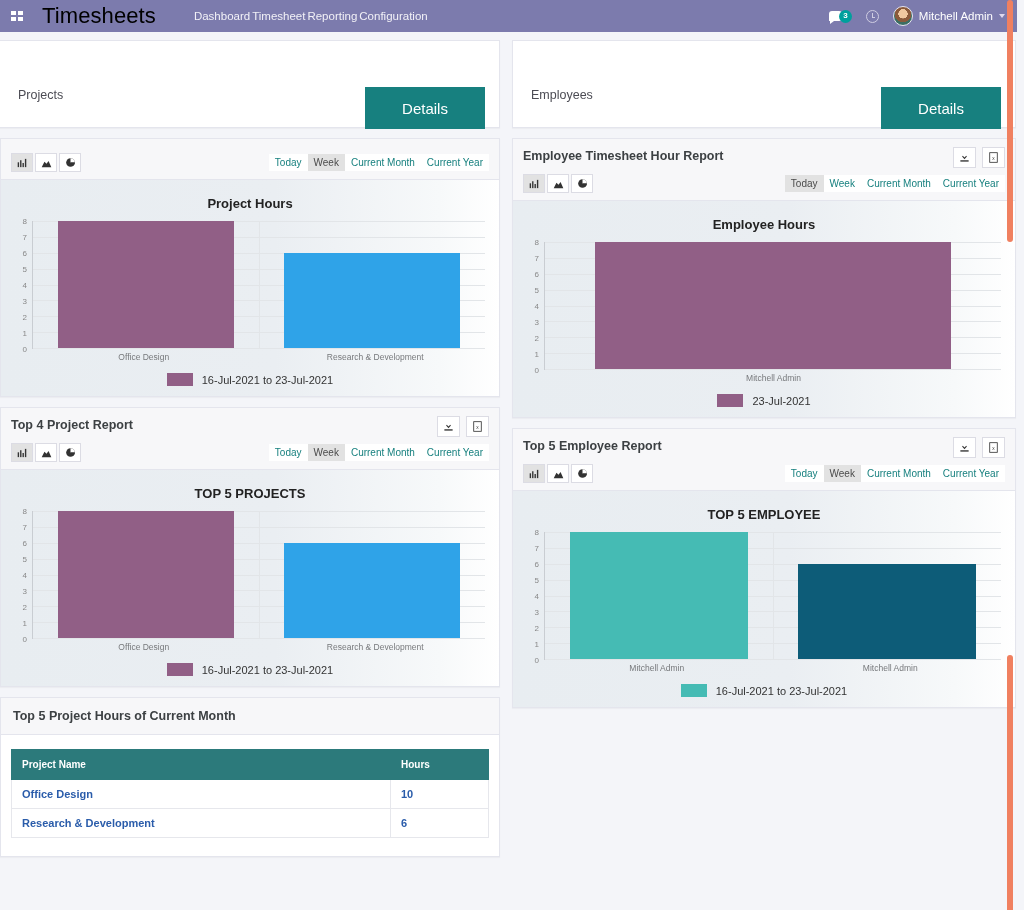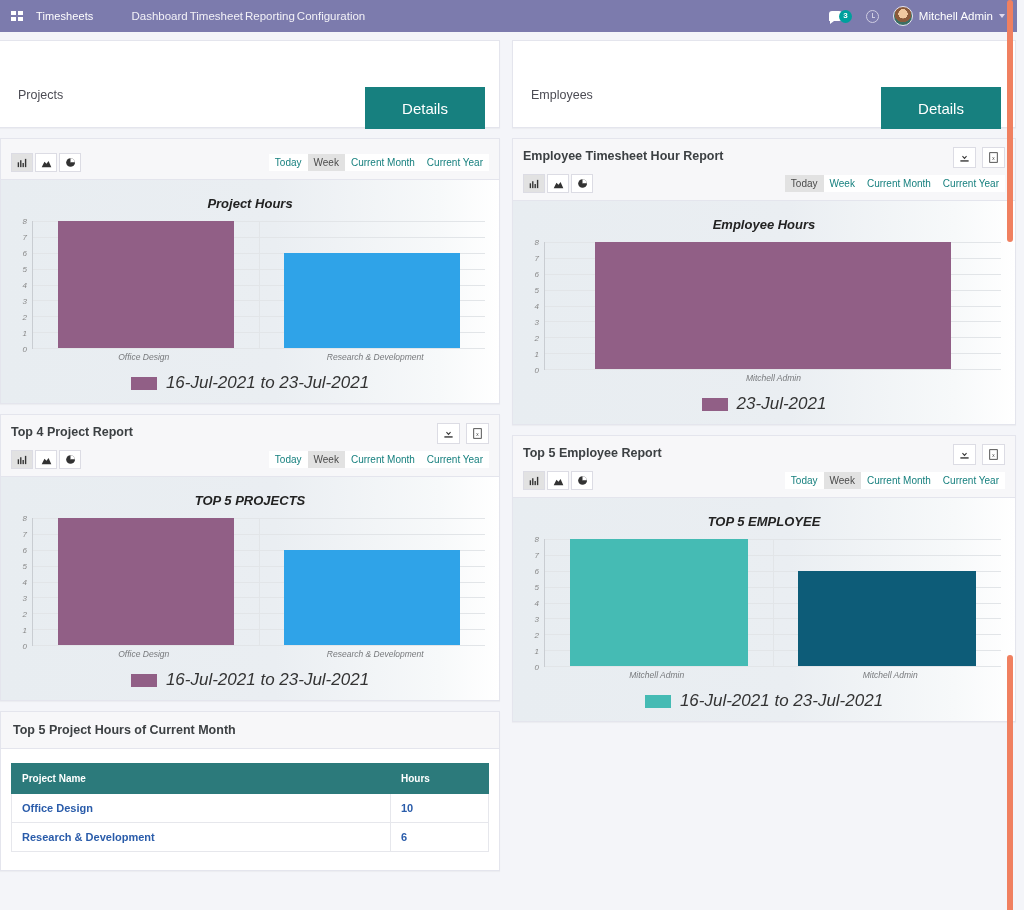--- a/index.html
+++ b/index.html
@@ -17,22 +17,22 @@
     display: flex; align-items: center;
     color: #fff;
     position: relative;
   }
   .nav-apps {
     width: 34px; display:flex; align-items:center; justify-content:center;
   }
   .grid-icon { display:grid; grid-template-columns: 5px 5px; grid-template-rows: 4px 4px; gap:2px; }
   .grid-icon i { background:#fff; display:block; width:5px; height:4px; }
   .brand {
-    font-size: 11px; font-weight: 400; letter-spacing: .1px;
-    margin-left: 2px; color:#ffffff; white-space:nowrap;
+    font-size: 22px; font-weight: 400; letter-spacing: .1px;
+    margin-left: 8px; color:#000000; white-space:nowrap;
   }
   .nav-menu { display:flex; align-items:center; margin-left: 38px; gap: 2px; }
   .nav-menu .nav-item { font-size: 11.5px; color: #f2f1f7; white-space:nowrap; cursor:pointer; }
   .nav-right { margin-left:auto; display:flex; align-items:center; gap: 14px; padding-right: 12px; }
   .msg-wrap { position: relative; display:flex; align-items:center; }
   .bubble {
     width: 13px; height: 10px; background:#fff; border-radius: 3px 3px 3px 0;
     display:block; position:relative;
   }
   .bubble:after {
@@ -126,21 +126,20 @@
   .range-btn {
     font-size: 10px; color:#17807f; background:#fff;
     padding: 3px 6px; cursor:pointer; white-space:nowrap;
   }
   .range-btn.active { background:#e2e2e2; color:#4a4a4a; }
 
   
   .chart-wrap {
     background: linear-gradient(to right, #e8edf1 0%, #eaeef2 55%, #f7f9fa 88%, #ffffff 100%);
     padding: 10px 8px 6px 8px;
-    font-style: italic;
   }
   .chart-title {
     text-align:center; font-size: 13px; font-weight: bold; color:#222;
     margin: 6px 0 10px 0;
   }
   .plot {
     position: relative; height: 128px; margin: 0 6px 0 4px;
   }
   .y-axis {
     position:absolute; left:0; top:0; bottom:0; width: 18px;
@@ -159,21 +158,21 @@
   .bars { position:absolute; left:0; right:0; top:0; bottom:0; display:flex; }
   .bar-slot { flex:1; position:relative; display:flex; align-items:flex-end; justify-content:center; }
   .bar { width: 78%; }
   .x-labels { display:flex; margin: 3px 0 0 19px; }
   .x-lab { flex:1; text-align:center; font-size: 8.5px; color:#77797c; }
   .legend {
     display:flex; align-items:center; justify-content:center; gap: 9px;
     margin-top: 11px; padding-bottom: 4px;
   }
   .legend-swatch { width: 26px; height: 13px; display:block; }
-  .legend-label { font-size: 17px; color:#333; }
+  .legend-label { font-size: 11px; color:#333; }
 
   
   .table-card-head {
     background:#f7f7f9; border-bottom:1px solid #e4e5ed;
     padding: 11px 12px; font-size: 12.5px; font-weight:bold; color:#3c4043;
   }
   .table-body { padding: 14px 10px 18px 10px; }
   table { border-collapse: collapse; width: 100%; }
   thead th {
     background: #2c7a7b; color:#fff; font-size: 10px; font-weight: bold;

